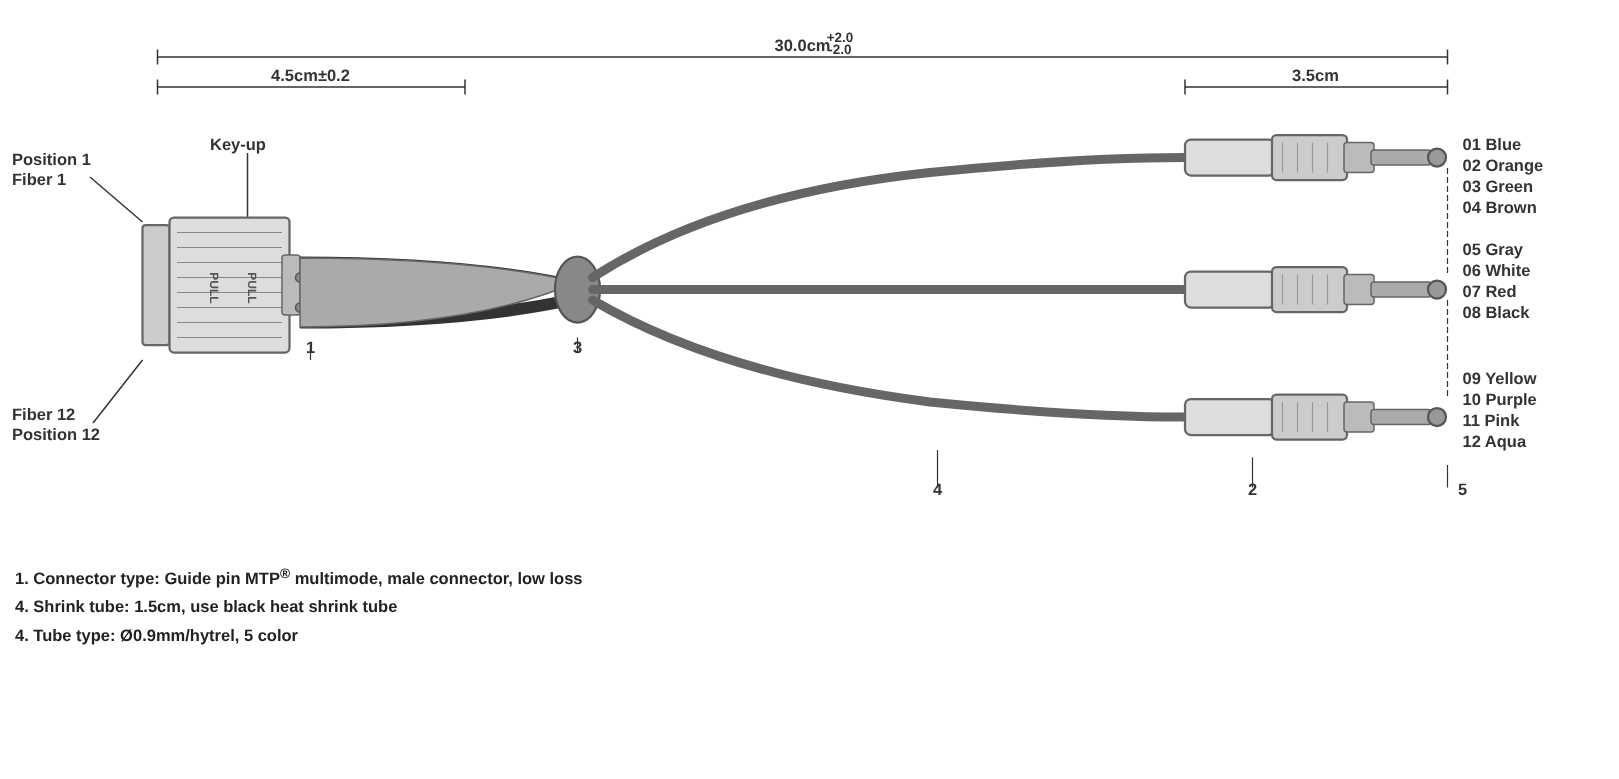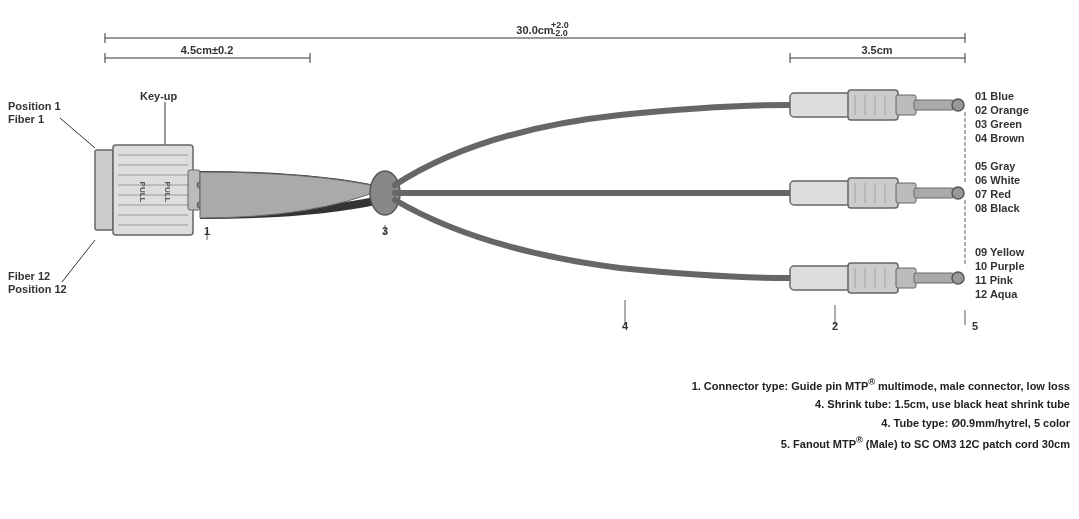--- a/index.html
+++ b/index.html
@@ -26,21 +26,20 @@
       width: 1079px;
       height: 370px;
     }
     .notes-section {
       position: absolute;
       top: 375px;
       left: 10px;
       width: 1060px;
       font-size: 11px;
       line-height: 1.7;
-      text-align: right;
     }
     .notes-section p {
       margin: 0;
     }
   </style>
 </head>
 <body>
 
 <div class="main-container">
   <svg class="diagram" viewBox="0 0 1079 370">
@@ -173,15 +172,14 @@
     <text x="975" y="270" font-size="11" fill="#333">10  Purple</text>
     <text x="975" y="284" font-size="11" fill="#333">11  Pink</text>
     <text x="975" y="298" font-size="11" fill="#333">12  Aqua</text>
 
   </svg>
 
   <div class="notes-section">
     <p>1.  Connector type: Guide pin MTP<sup>®</sup> multimode, male connector, low loss</p>
     <p>4.  Shrink tube: 1.5cm, use black heat shrink tube</p>
     <p>4.  Tube type: Ø0.9mm/hytrel, 5 color</p>
-    <p>5.  Fanout MTP<sup>®</sup> (Male) to SC OM3 12C patch cord 30cm</p>
   </div>
 </div>
 
 </body></html>

